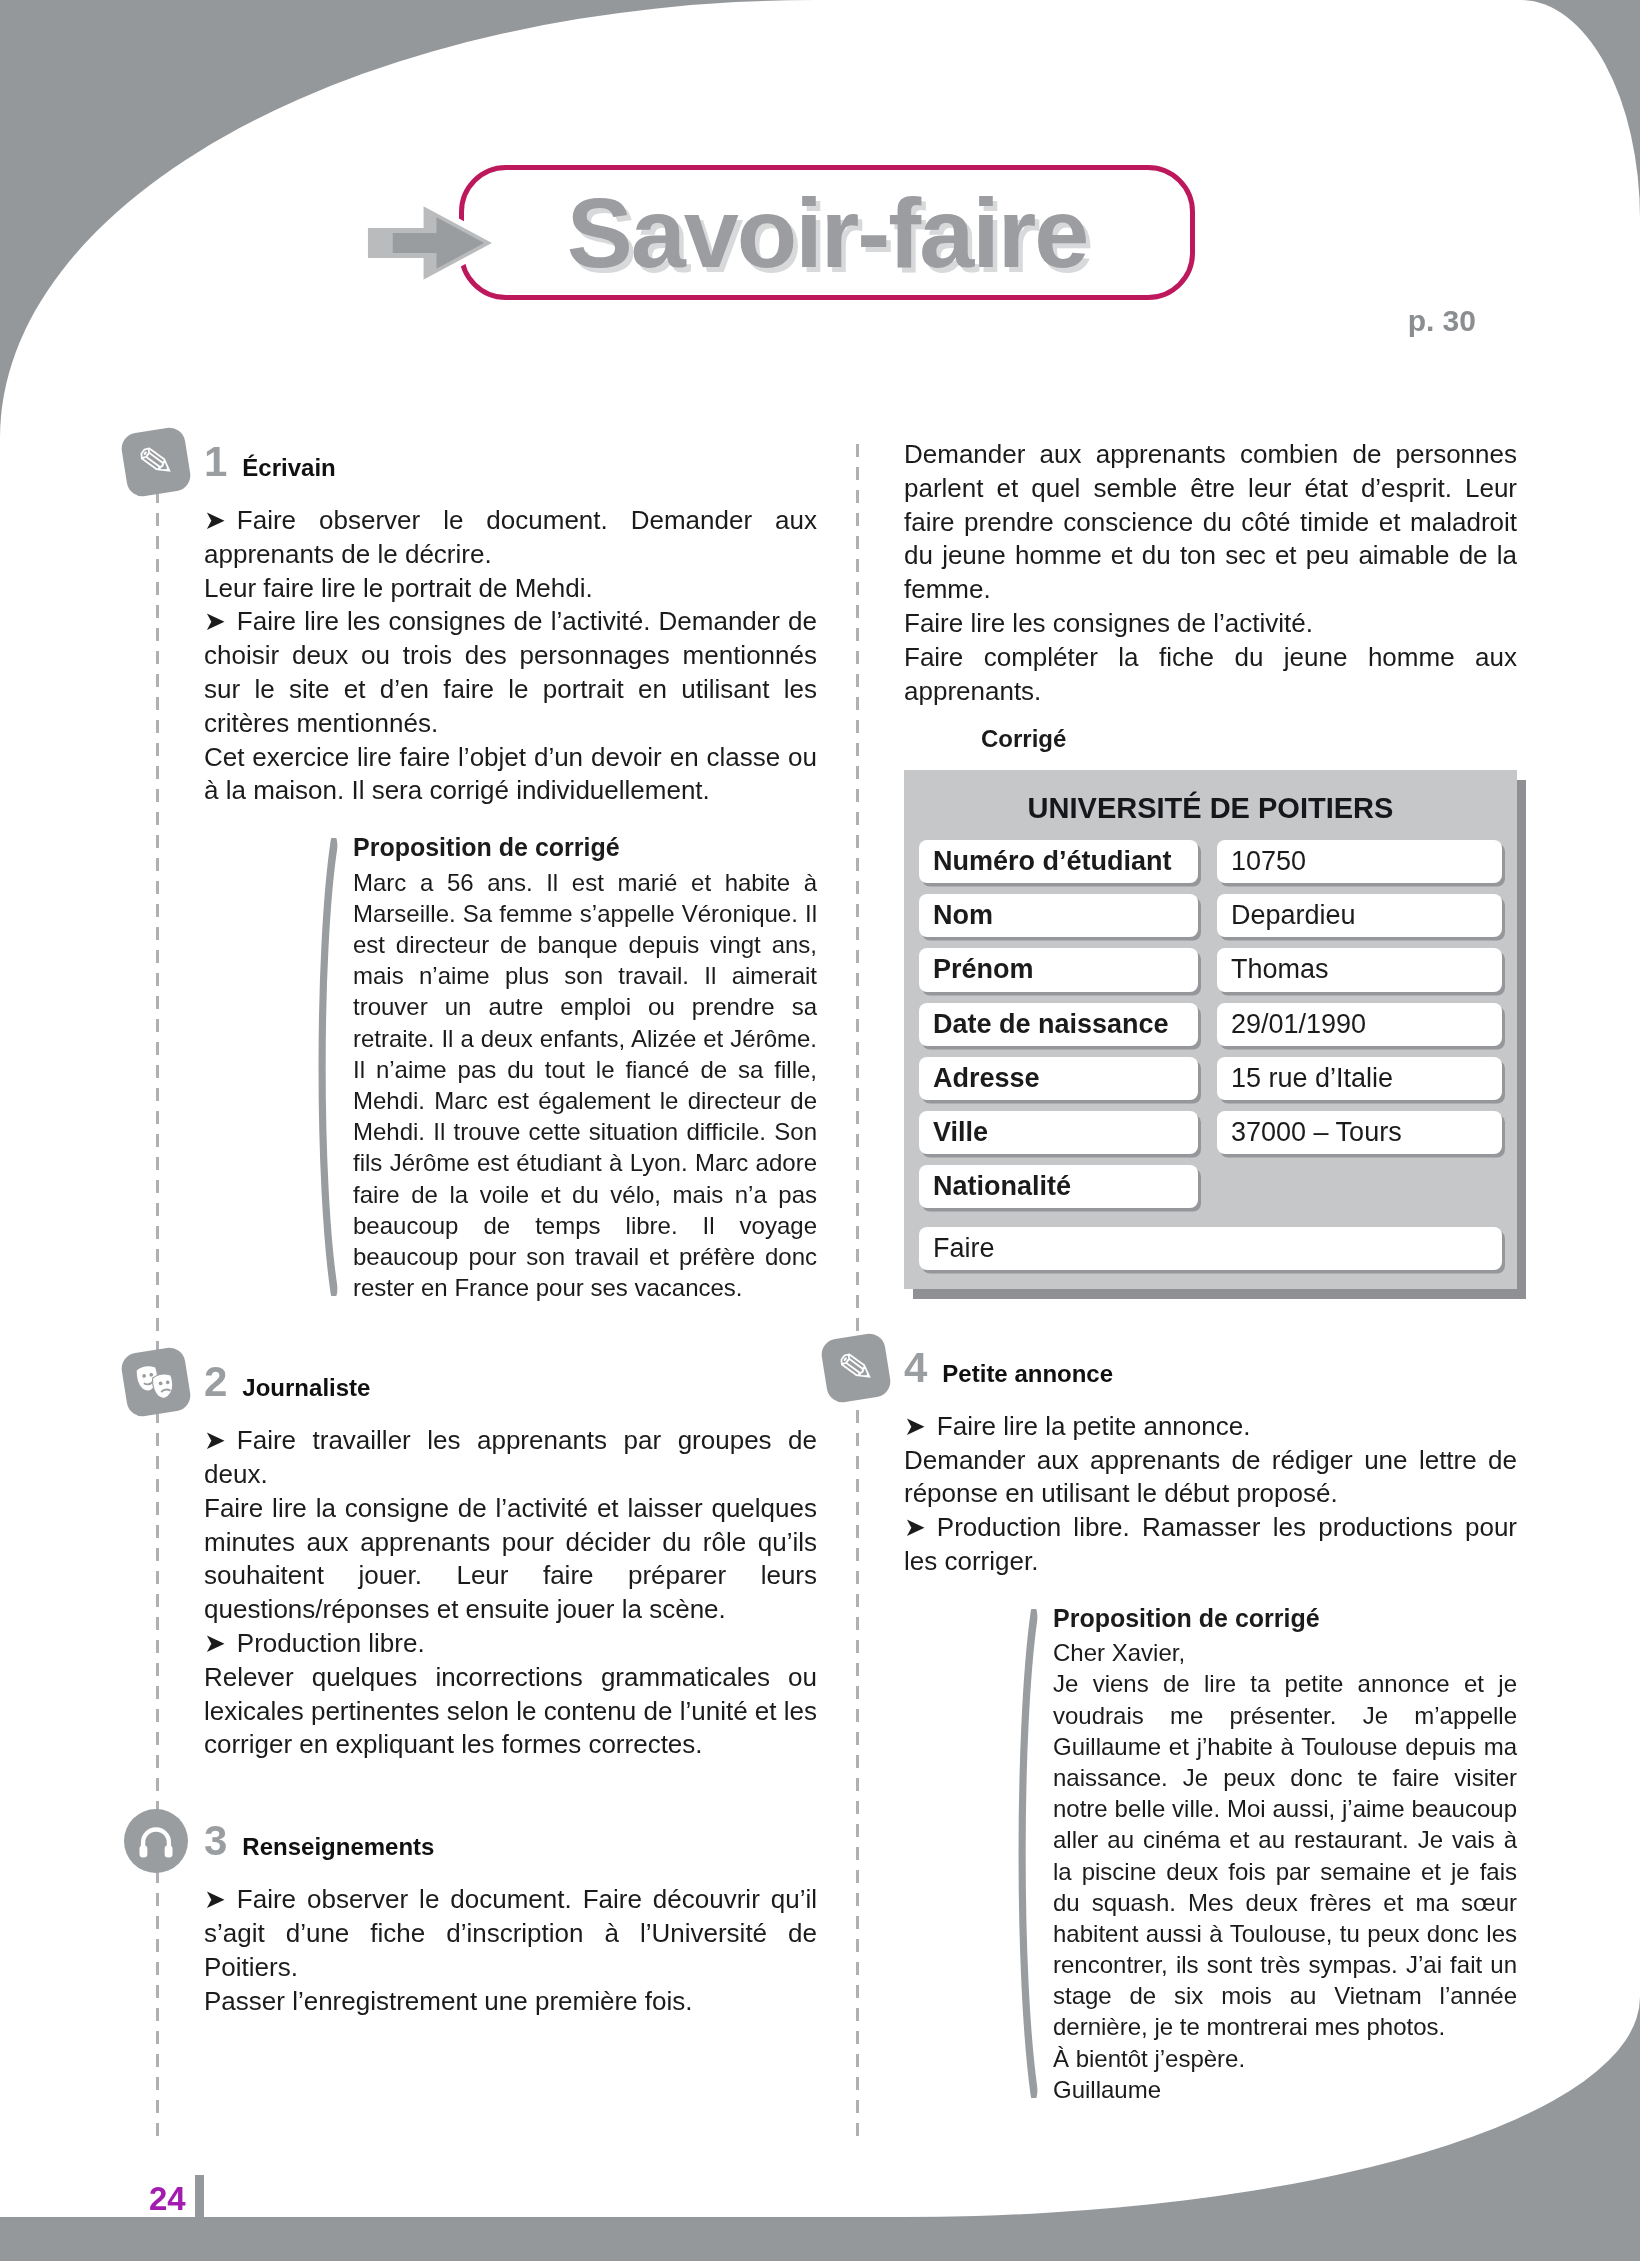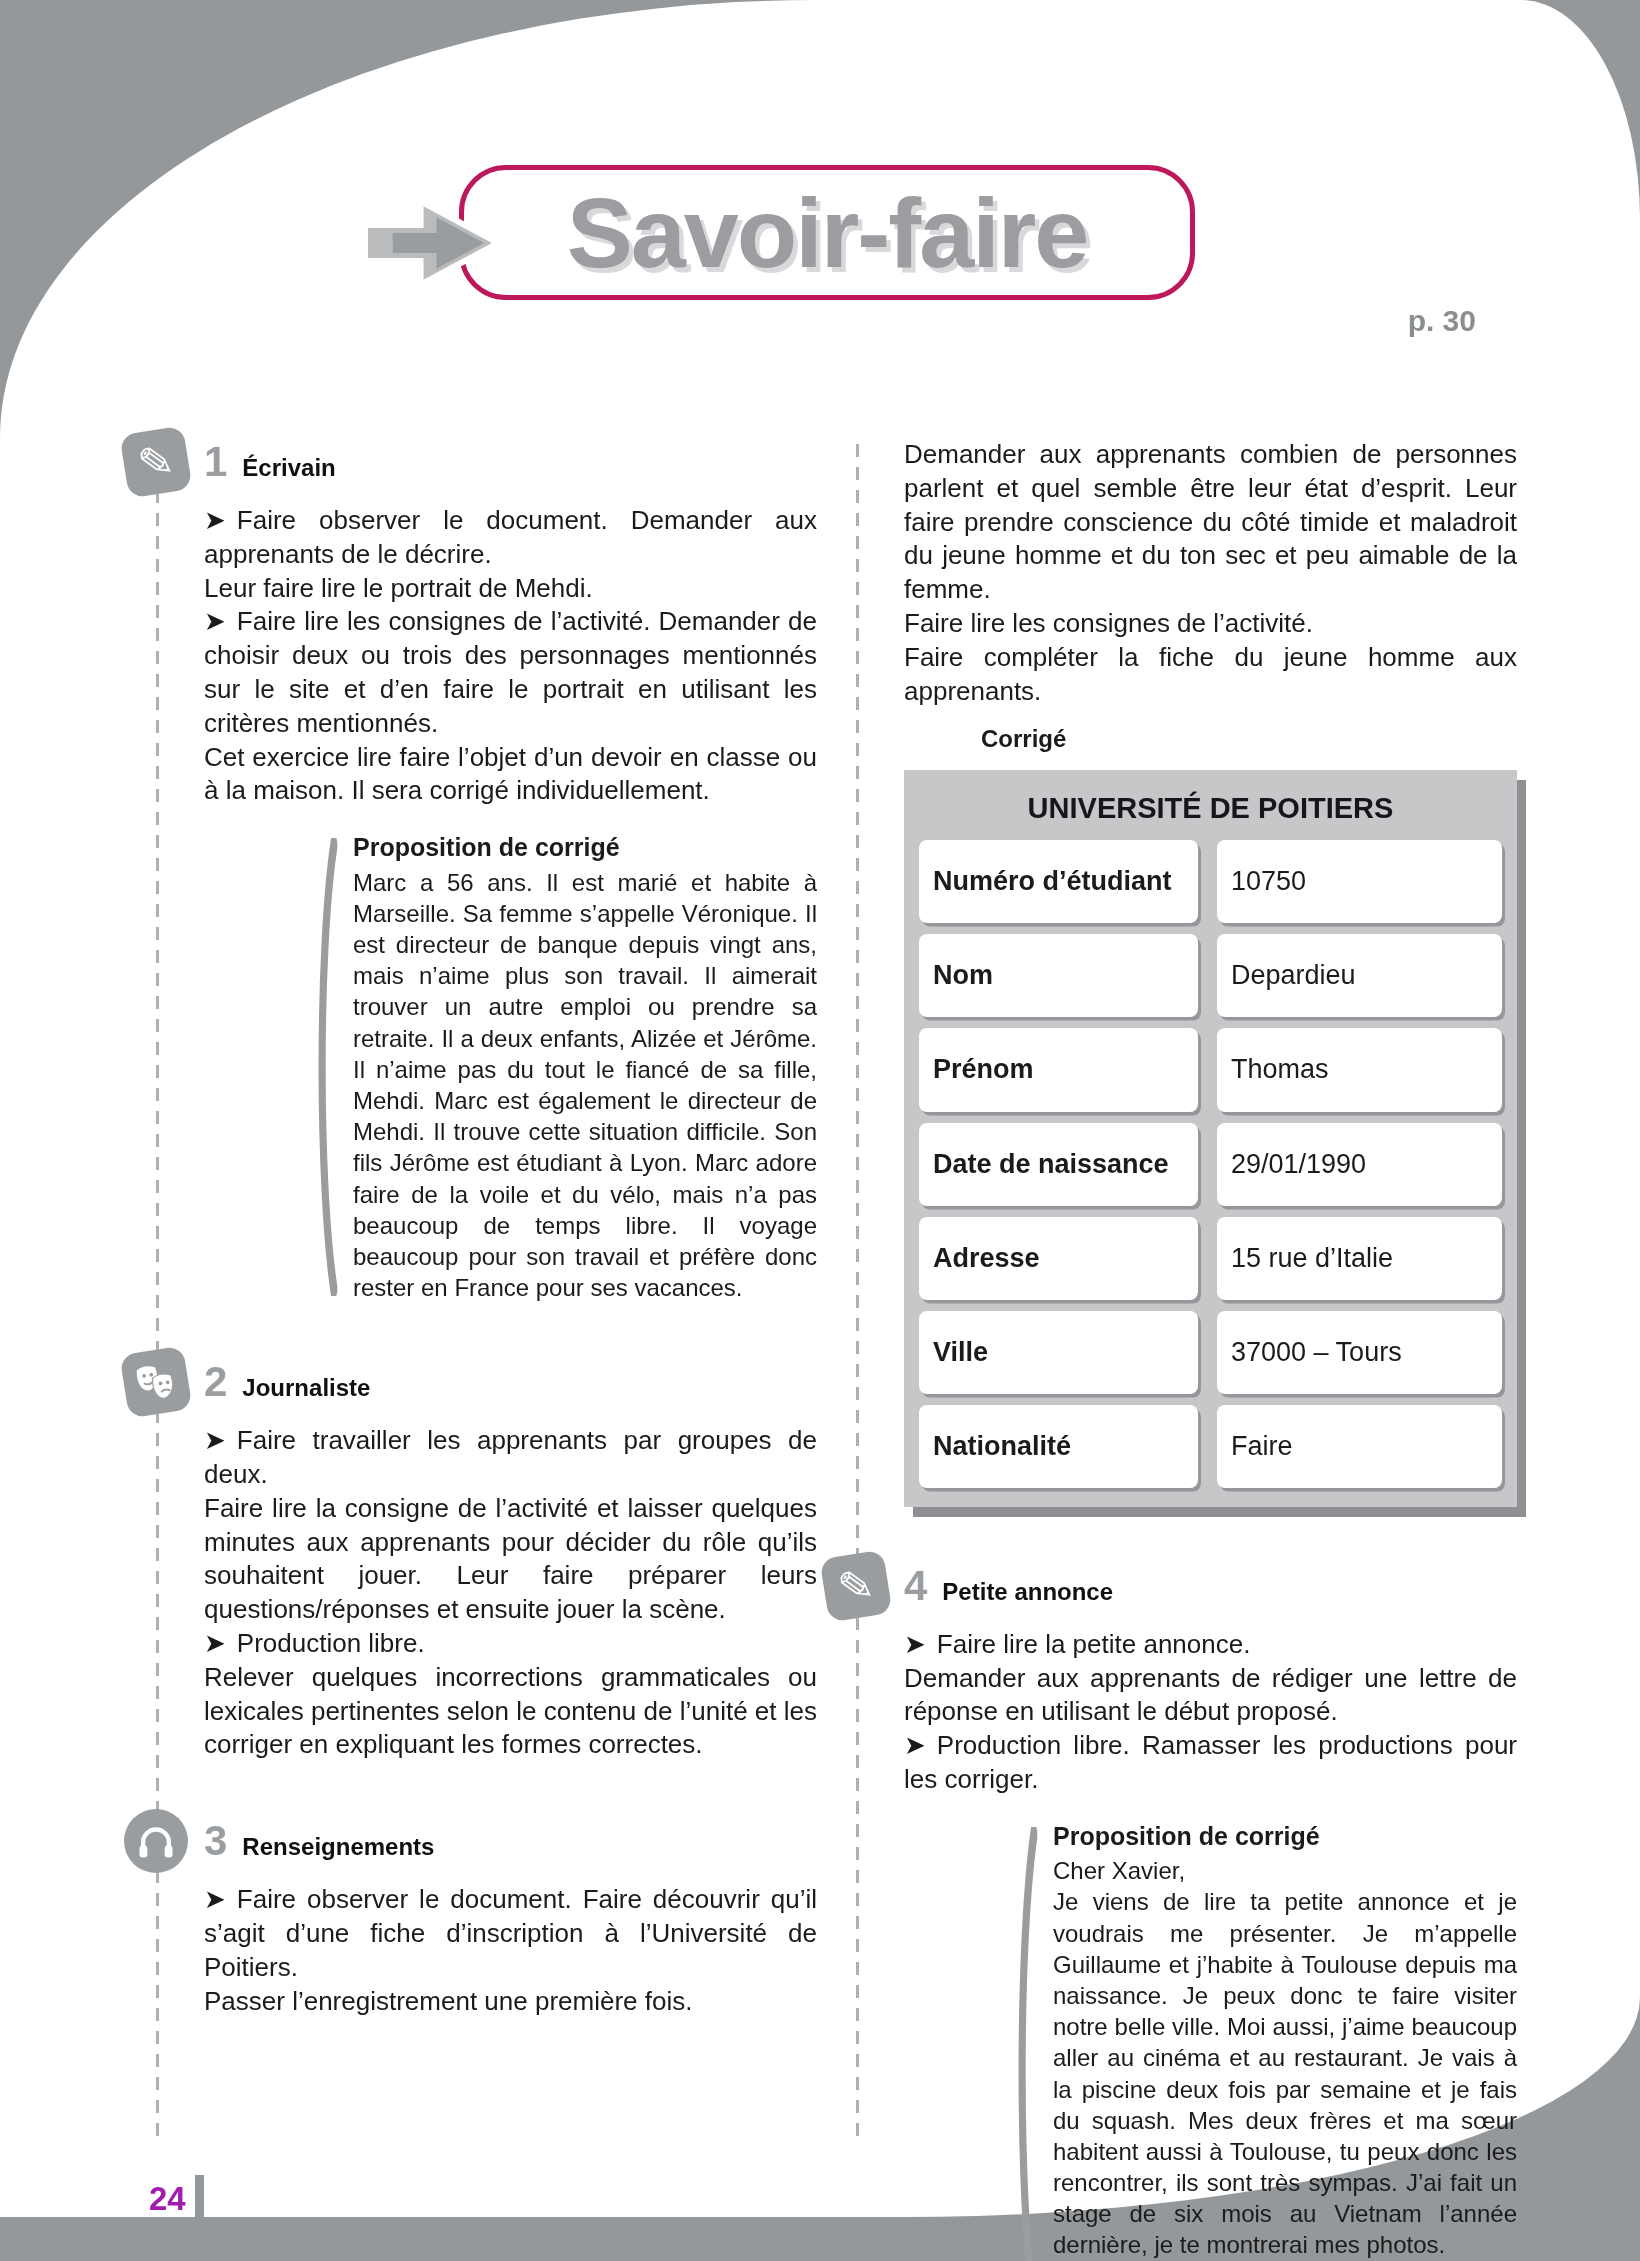--- a/index.html
+++ b/index.html
@@ -80,24 +80,24 @@
 
   
   .corrige-label { font-weight:bold; font-size:24px; margin:17px 0 17px 77px; }
   .form-box {
     background:#c6c7c9;
     box-shadow:9px 10px 0 #8e9093;
     padding:13px 15px 19px 15px;
   }
   .form-title { text-align:center; font-weight:bold; font-size:29px; color:#16171a; padding:9px 0 15px; }
   .form-row { display:flex; gap:19px; margin-bottom:11px; }
-  .form-row:last-child { margin-bottom:0; }
+  .form-row:last-child { margin-bottom:0;flex-direction:column; }
   .cell {
     background:#fff; border-radius:8px;
-    padding:26px 14px; font-size:27px; line-height:1.15;
+    padding:6px 14px; font-size:27px; line-height:1.15;
     box-shadow:3px 3.5px 0 rgba(110,112,115,0.55);
   }
   .form-label { width:279px; font-weight:bold; }
   .form-value { flex:1; }
 
   
   .footer-num { position:absolute; left:141px; top:2180px; font-size:33px; font-weight:bold; color:#a21caf;margin-left:8px; }
   .footer-bar { position:absolute; left:195px; top:2175px; width:9px; height:60px; background:#95989b; }
 </style>
 </head>

